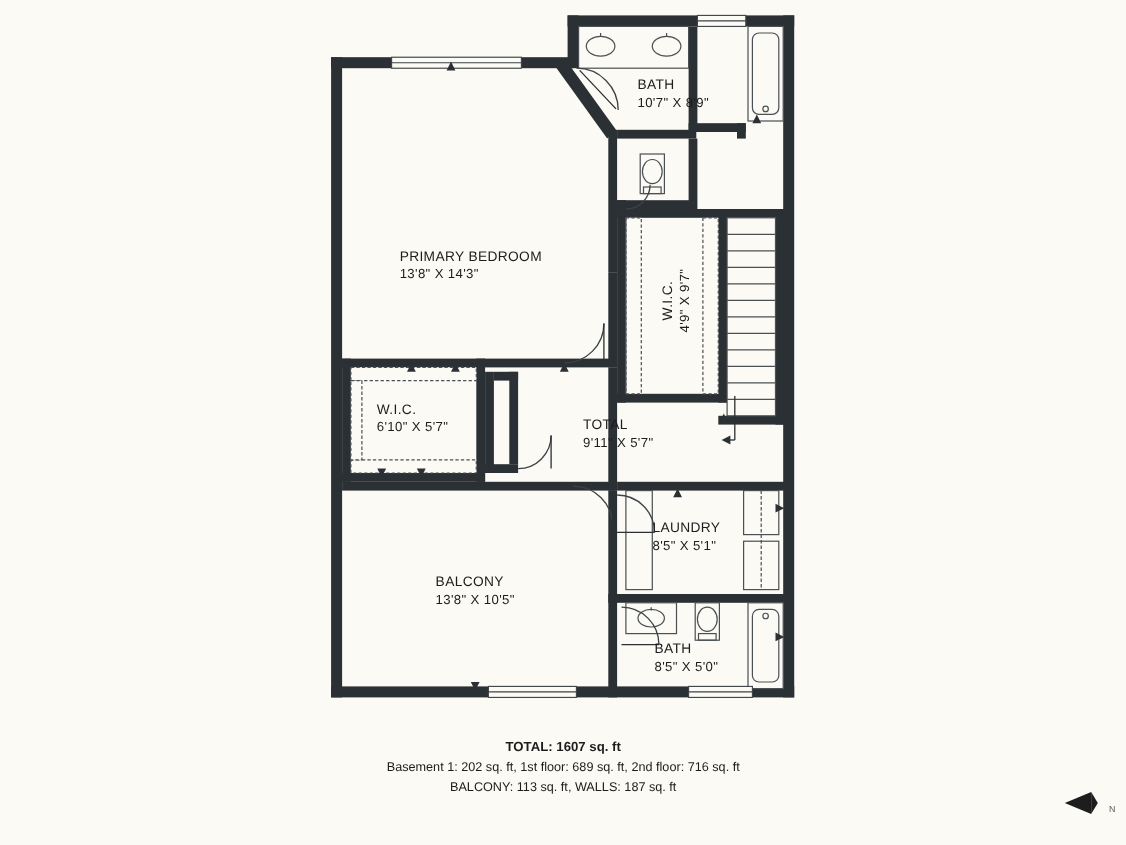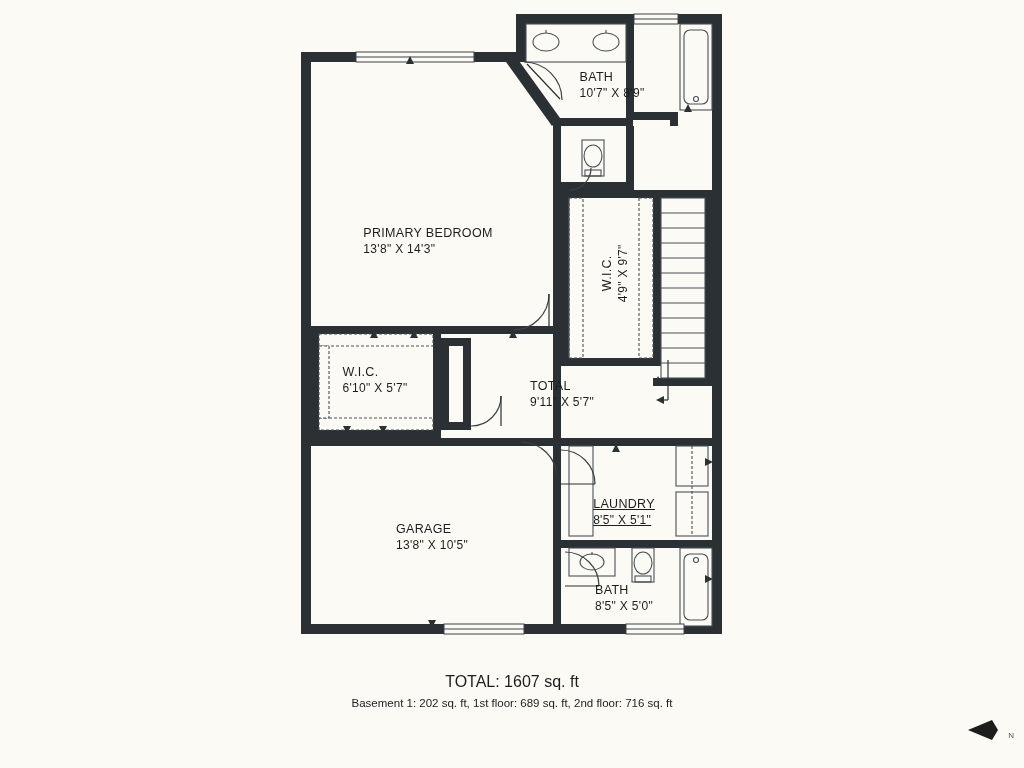--- a/index.html
+++ b/index.html
@@ -45,22 +45,22 @@
   .footer {
     position: absolute;
     left: 0;
     width: 1024px;
     text-align: center;
     font-size: 11.5px;
     line-height: 1.55;
     color: #1d1d1d;
   }
   .footer .total {
-    font-weight: normal;
-    font-size: 16px;
+    font-weight: bold;
+    font-size: 12px;
   }
   #northmark {
     position: absolute;
     right: 8px;
     bottom: 22px;
     width: 50px;
     height: 30px;
   }
   .nlabel {
     position: absolute;
@@ -272,39 +272,40 @@
 <div class="lbl" style="left:375px; top:365px; transform:translateX(-50%);">
   <span class="nm">W.I.C.</span>
   <span class="dm">6'10" X 5'7"</span>
 </div>
 
 <div class="lbl" style="left:562px; top:379px; transform:translateX(-50%);">
   <span class="nm">TOTAL</span>
   <span class="dm">9'11" X 5'7"</span>
 </div>
 
-<div class="lbl" style="left:624px; top:497px; transform:translateX(-50%);text-decoration:underline;">
+<div class="lbl" style="left:624px; top:473px; transform:translateX(-50%);">
   <span class="nm">LAUNDRY</span>
   <span class="dm">8'5" X 5'1"</span>
 </div>
 
 <div class="lbl" style="left:432px; top:522px; transform:translateX(-50%);">
-  <span class="nm">GARAGE</span>
+  <span class="nm">BALCONY</span>
   <span class="dm">13'8" X 10'5"</span>
 </div>
 
 <div class="lbl" style="left:624px; top:583px; transform:translateX(-50%);">
   <span class="nm">BATH</span>
   <span class="dm">8'5" X 5'0"</span>
 </div>
 
 <div class="footer" style="top:670px;">
   <div>
     <span class="total">TOTAL: 1607 sq. ft</span>
   </div>
   <div>Basement 1: 202 sq. ft, 1st floor: 689 sq. ft, 2nd floor: 716 sq. ft</div>
+  <div>BALCONY: 113 sq. ft, WALLS: 187 sq. ft</div>
 </div>
 
 <svg id="northmark" viewBox="0 0 50 30">
   <polygon points="2,14 26,4 26,24" fill="#1d1d1d"></polygon>
   <polygon points="26,4 26,24 32,14" fill="#1d1d1d"></polygon>
 </svg>
 <div class="nlabel">N</div>
 
 </body></html>

